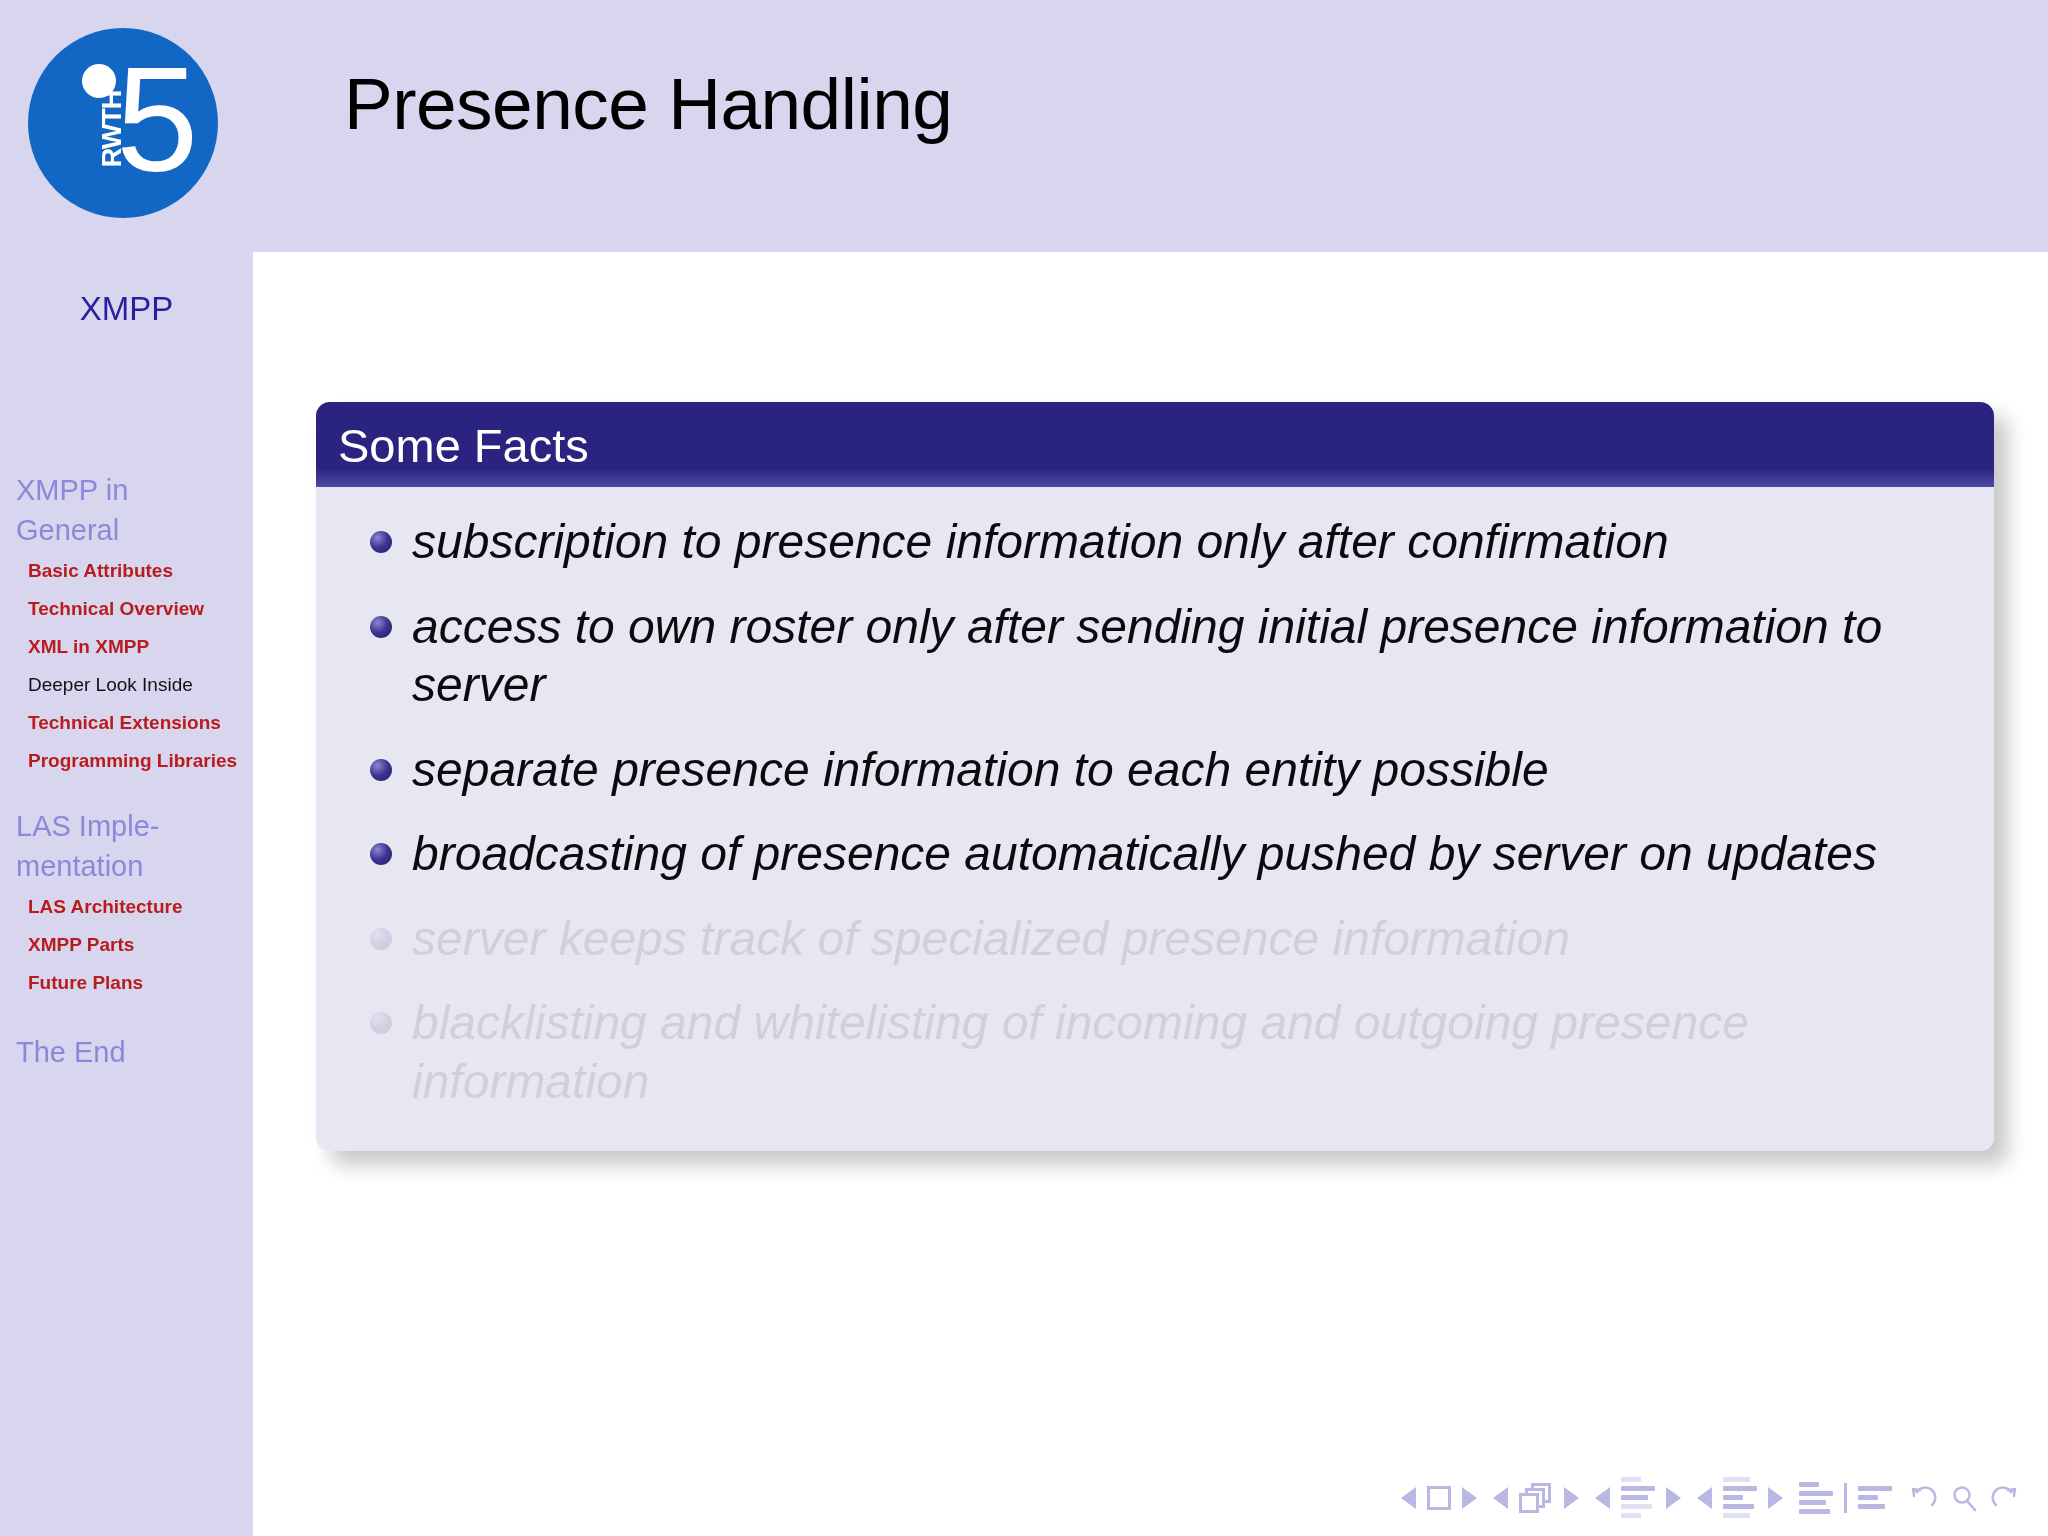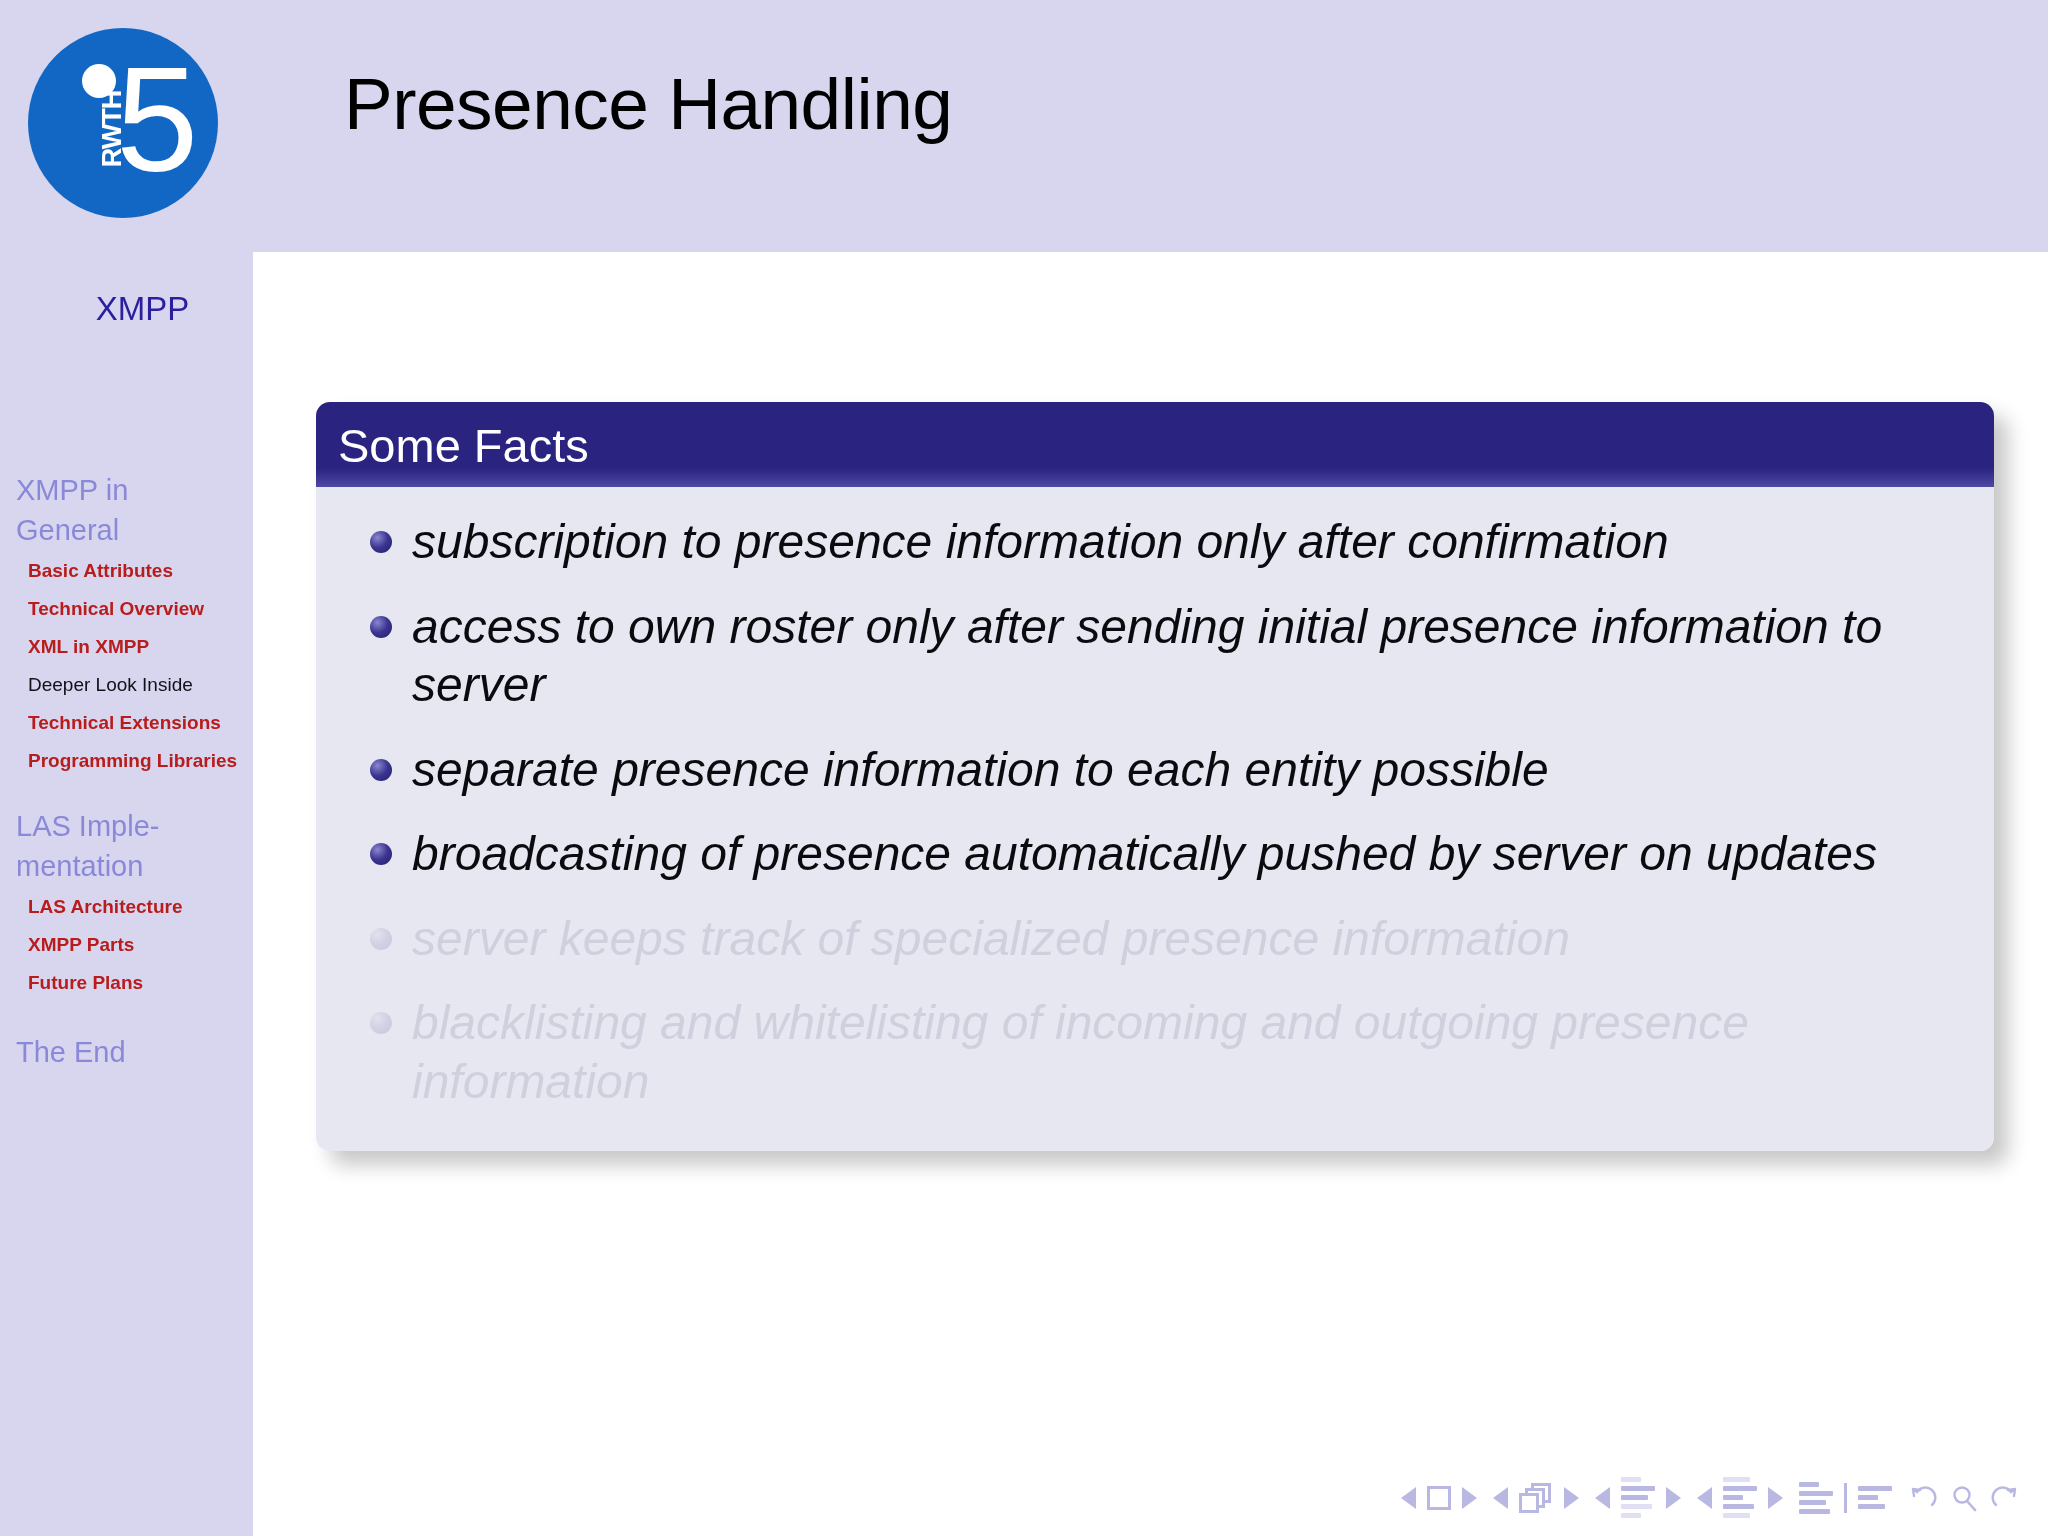--- a/index.html
+++ b/index.html
@@ -56,21 +56,21 @@
     position: absolute;
     left: 88px; top: 18px;
     color: #ffffff;
     font-family: "Liberation Sans", sans-serif;
     font-size: 148px;
     line-height: 148px;
     font-weight: 300;
   }
 
   .nav-title {
-    position: absolute; left: 16px; top: 290px;
+    position: absolute; left: 0; top: 290px;
     width: 253px;
     text-align: center;
     color: #2b1f9e;
     font-size: 33px;
   }
   .nav {
     position: absolute; left: 0; top: 470px;
     width: 253px;
   }
   .nav-section {

